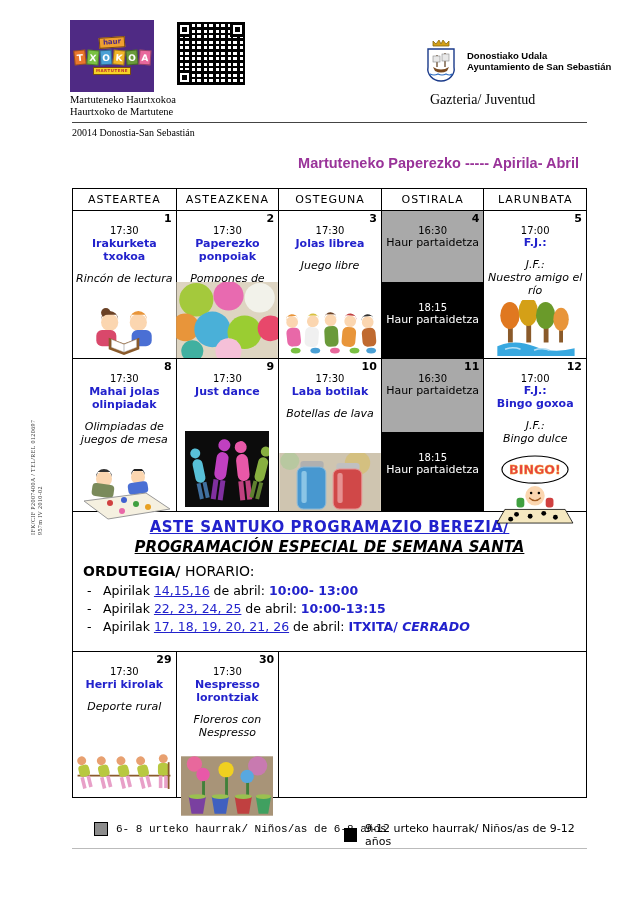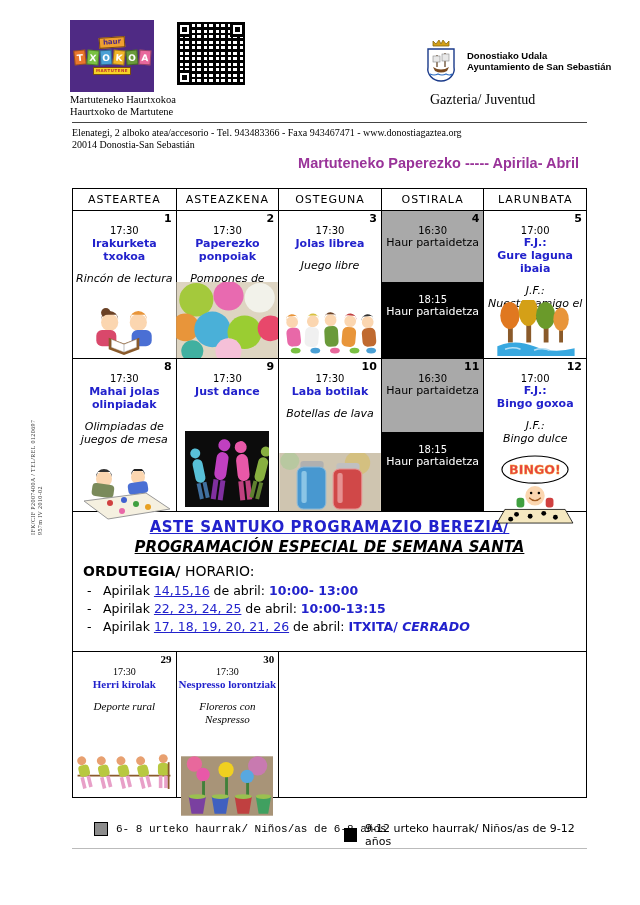--- a/index.html
+++ b/index.html
@@ -48,32 +48,32 @@
         font-family:"Liberation Sans",sans-serif;font-weight:bold;font-size:14.5px;color:#993399;}
 
   
   .cal{position:absolute;left:72px;top:188px;width:515px;border:1px solid #000;box-sizing:border-box;}
   .row{display:grid;grid-template-columns:repeat(5,1fr);border-bottom:1px solid #000;}
   .row:last-child{border-bottom:none;}
   .row>div{border-left:1px solid #000;position:relative;box-sizing:border-box;}
   .row>div:first-child{border-left:none;}
   .hrow{height:21px;}
   .hcell{display:flex;align-items:center;justify-content:center;font-size:11px;letter-spacing:1px;}
-  .wrow1{height:147px;} .wrow2{height:152px;} .wrow3{height:145px;font-family:Liberation Serif, serif;}
+  .wrow1{height:147px;} .wrow2{height:152px;} .wrow3{height:145px;}
   .cell{font-size:11px;text-align:center;overflow:visible;}
   .daynum{text-align:right;font-weight:bold;font-size:11px;padding:1px 4px 0 0;height:13px;}
   .time{font-size:10px;}
   .eu{color:#2222cc;font-weight:bold;font-size:11px;line-height:13px;margin-top:1px;}
   .es{font-style:italic;font-size:11px;line-height:13px;margin-top:9px;}
   .art{position:absolute;left:50%;transform:translateX(-50%);bottom:2px;}
   .art.full{width:100%;bottom:0;}
   .split{display:flex;flex-direction:column;padding:0;}
   .slot-gray{background:#a9a9a9;flex:0 0 48%;}
   .slot-black{background:#000;color:#fff;flex:1 1 auto;display:flex;flex-direction:column;
-        justify-content:flex-start;padding-top:12px;}
+        justify-content:flex-start;padding-top:20px;}
   .slot-label{font-size:11px;line-height:13px;}
 
   
   .special{height:140px;border-bottom:1px solid #000;padding:6px 8px 0 8px;box-sizing:border-box;}
   .sp-title-eu{text-align:center;color:#2222cc;font-weight:bold;font-size:15px;
         text-decoration:underline;letter-spacing:.5px;}
   .sp-title-es{text-align:center;font-weight:bold;font-style:italic;font-size:15px;
         text-decoration:underline;margin-top:2px;}
   .sp-sched{font-size:14px;margin:7px 0 4px 2px;}
   .sp-sched .b{font-weight:bold;}
@@ -140,21 +140,20 @@
     </svg>
     <div class="names">
       <div>Donostiako Udala</div>
       <div>Ayuntamiento de San Sebastián</div>
     </div>
   </div>
   <div class="dept">Gazteria/ Juventud</div>
 
   <div class="rule-top"></div>
   <div class="address">
-    <div>Elenategi, 2 alboko atea/accesorio - Tel.  943483366 - Faxa 943467471 - www.donostiagaztea.org</div>
     <div>20014 Donostia-San Sebastián</div>
   </div>
 
   <div class="doc-title">Martuteneko Paperezko ----- Apirila- Abril</div>
 
   <div class="cal">
 
     <div class="row hrow">
       <div class="hcell">ASTEARTEA</div>
       <div class="hcell">ASTEAZKENA</div>
@@ -246,21 +245,20 @@
         </div>
         <div class="slot-black">
           <div class="time">18:15</div>
           <div class="slot-label">Haur partaidetza</div>
         </div>
       </div>
       <div class="cell">
         <div class="daynum">5</div>
         <div class="time">17:00</div>
         <div class="eu" style="margin-top:0">F.J.:</div>
-        <div class="eu" style="margin-top:0">Gure laguna ibaia</div>
         <div class="es">J.F.:</div>
         <div class="es" style="margin-top:0">Nuestro amigo el río</div>
         <svg class="art" width="80" height="56" viewBox="0 0 82 58">
           <rect x="13" y="22" width="5" height="22" fill="#8a5a2a"></rect>
             <rect x="32" y="18" width="5" height="26" fill="#8a5a2a"></rect>
           <rect x="50" y="22" width="5" height="22" fill="#8a5a2a"></rect>
             <rect x="66" y="26" width="4" height="18" fill="#8a5a2a"></rect>
           <ellipse cx="15" cy="16" rx="10" ry="14" fill="#e07820"></ellipse>
           <ellipse cx="34" cy="12" rx="10" ry="15" fill="#d4a017"></ellipse>
           <ellipse cx="52" cy="16" rx="10" ry="14" fill="#6a9a2a"></ellipse>

